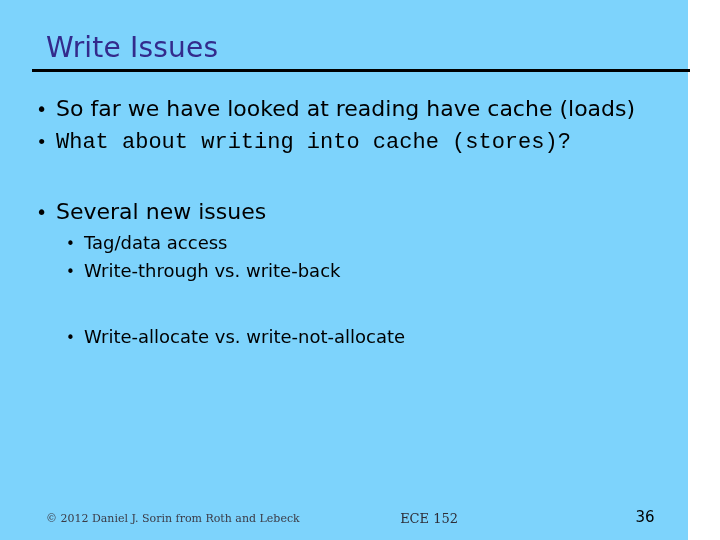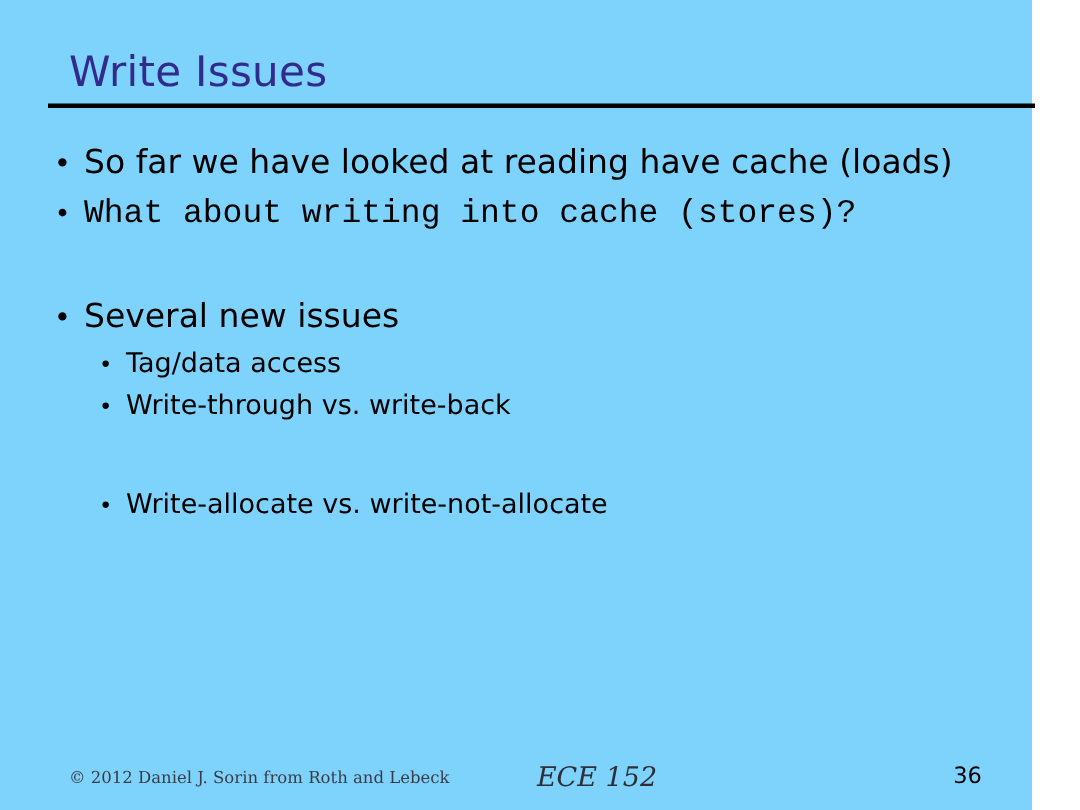--- a/index.html
+++ b/index.html
@@ -108,27 +108,26 @@
     line-height: 14px;
     color: #3b3b46;
     white-space: nowrap;
     text-align: center;
   }
   .footer-course {
     position: absolute;
     left: 338px;
     top: 511px;
     width: 120px;
-    text-align: center;
+    text-align: right;
     font-family: "DejaVu Serif", serif;
-    font-size: 18px;
+    font-size: 13px;
     line-height: 16px;
     color: #2e2e38;
     white-space: nowrap;
-    font-style: italic;
   }
   .footer-pagenum {
     position: absolute;
     left: 600px;
     top: 508px;
     width: 90px;
     text-align: center;
     font-family: "DejaVu Sans", sans-serif;
     font-size: 15px;
     line-height: 18px;

